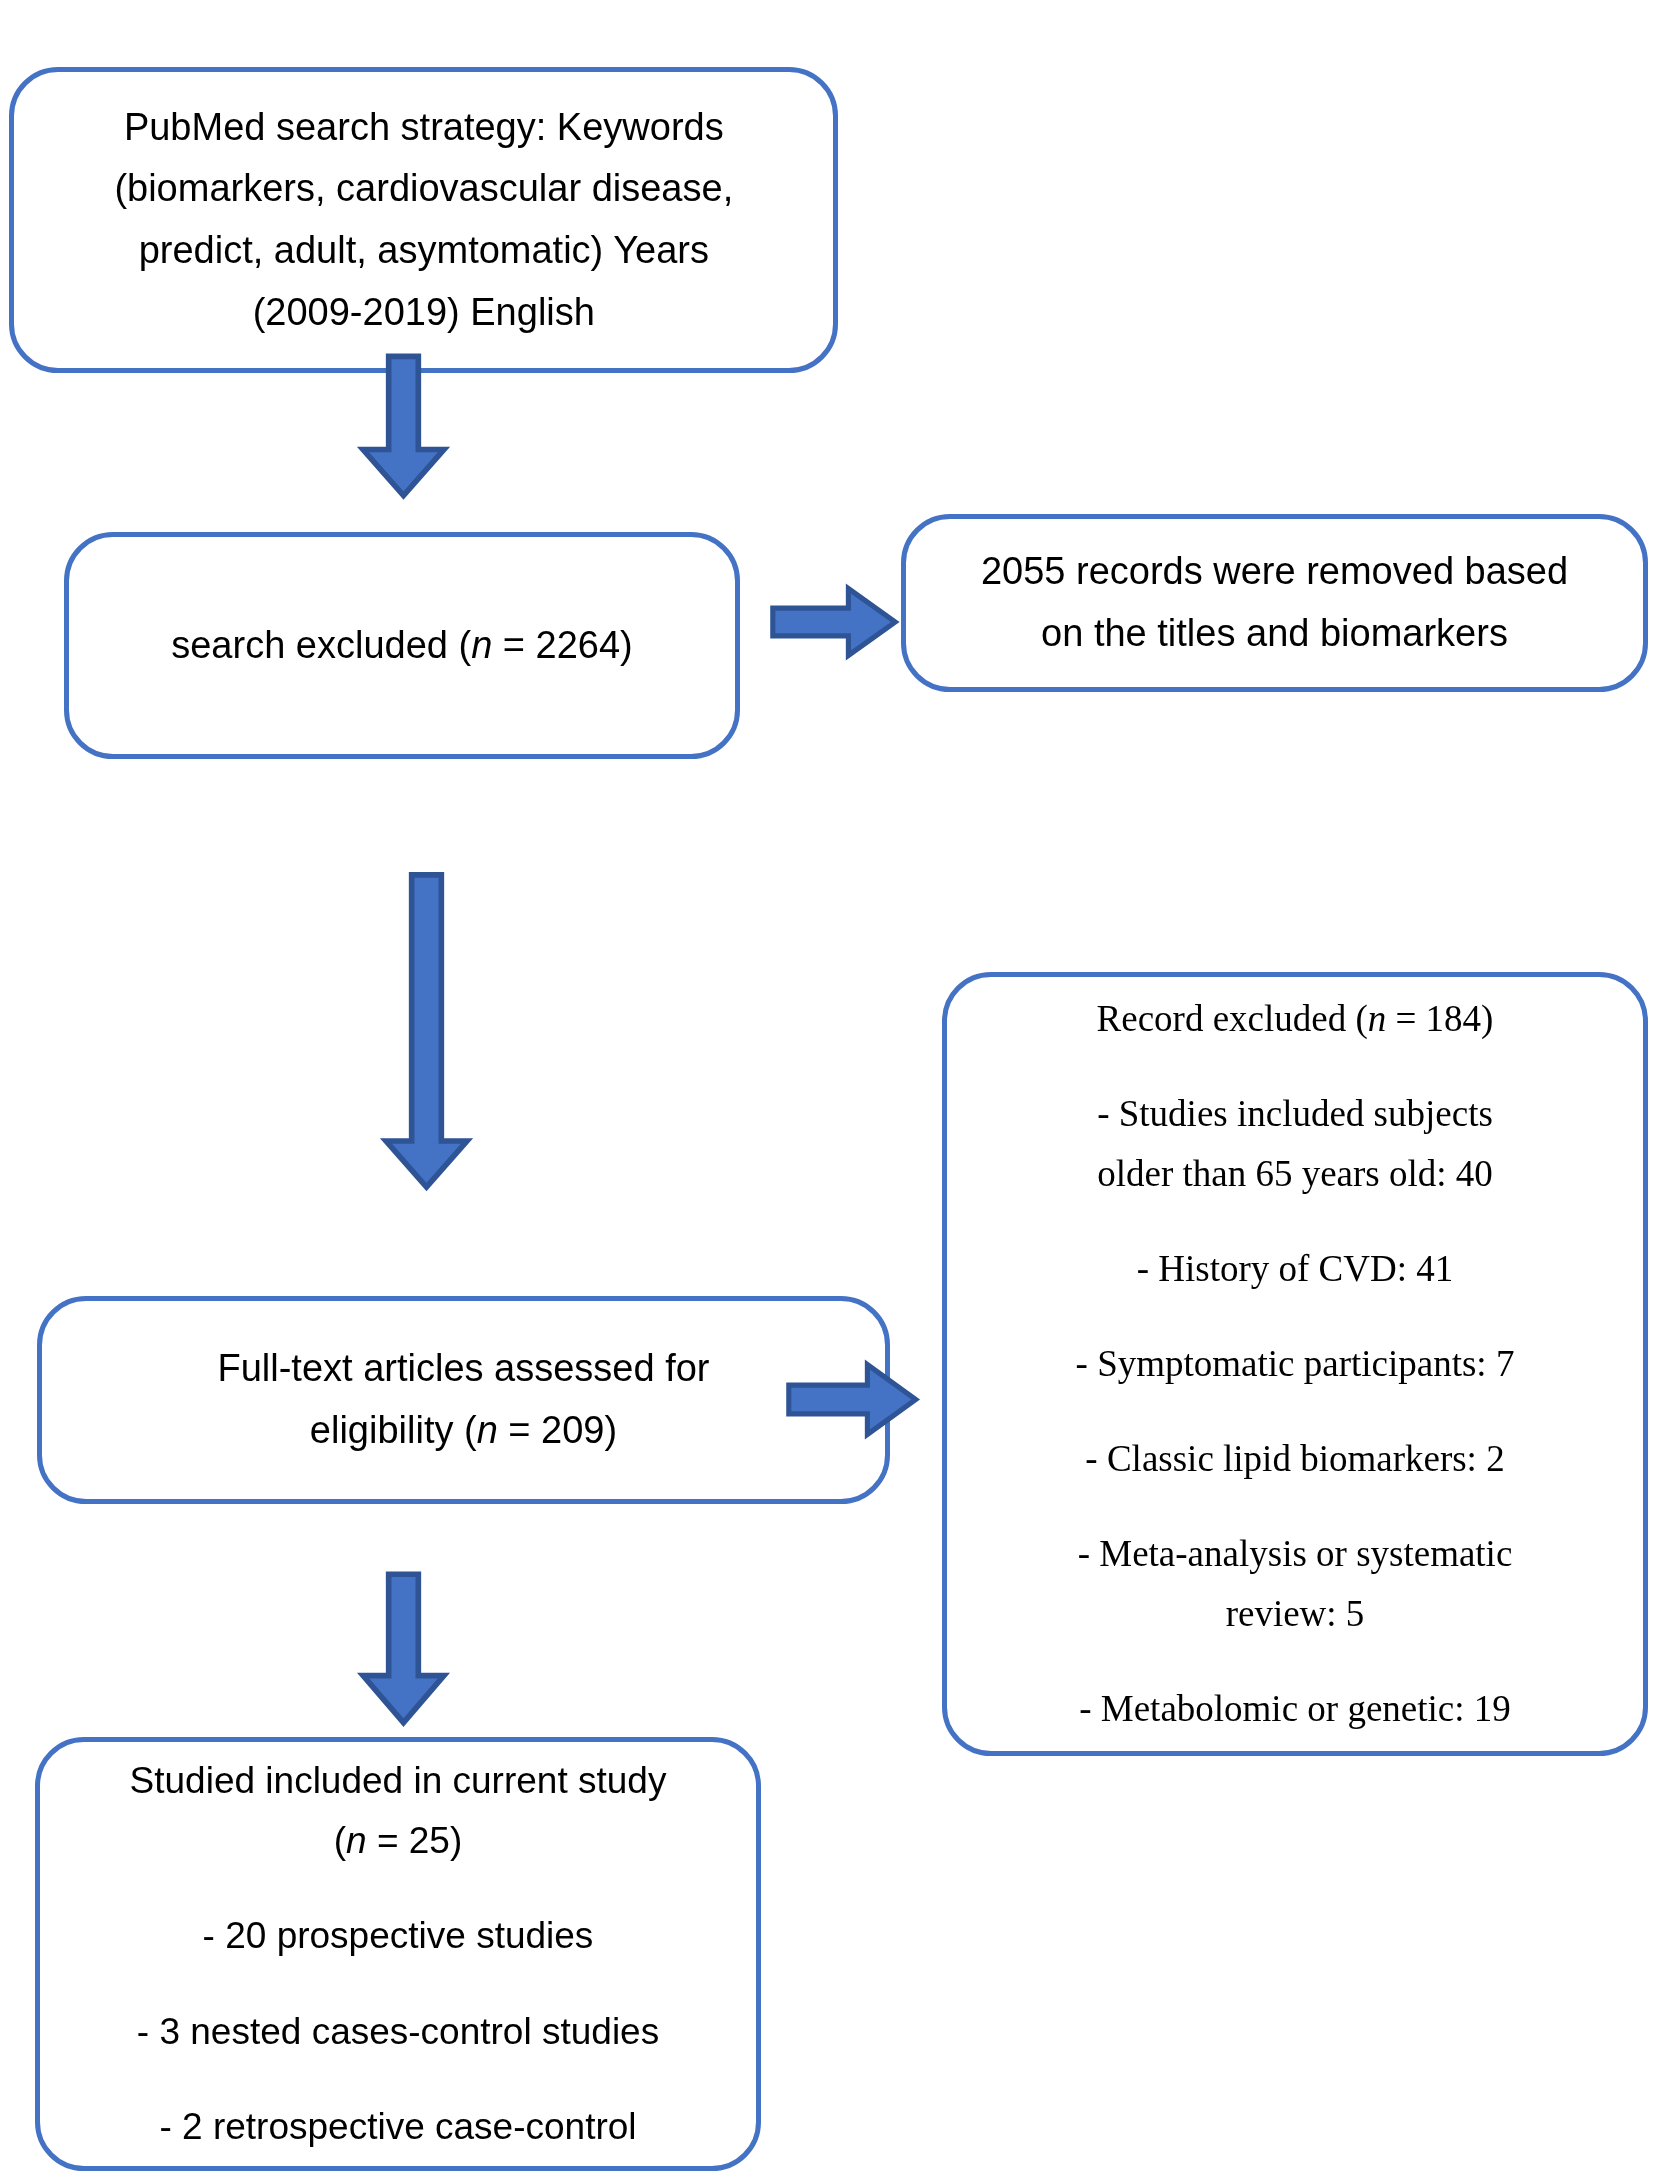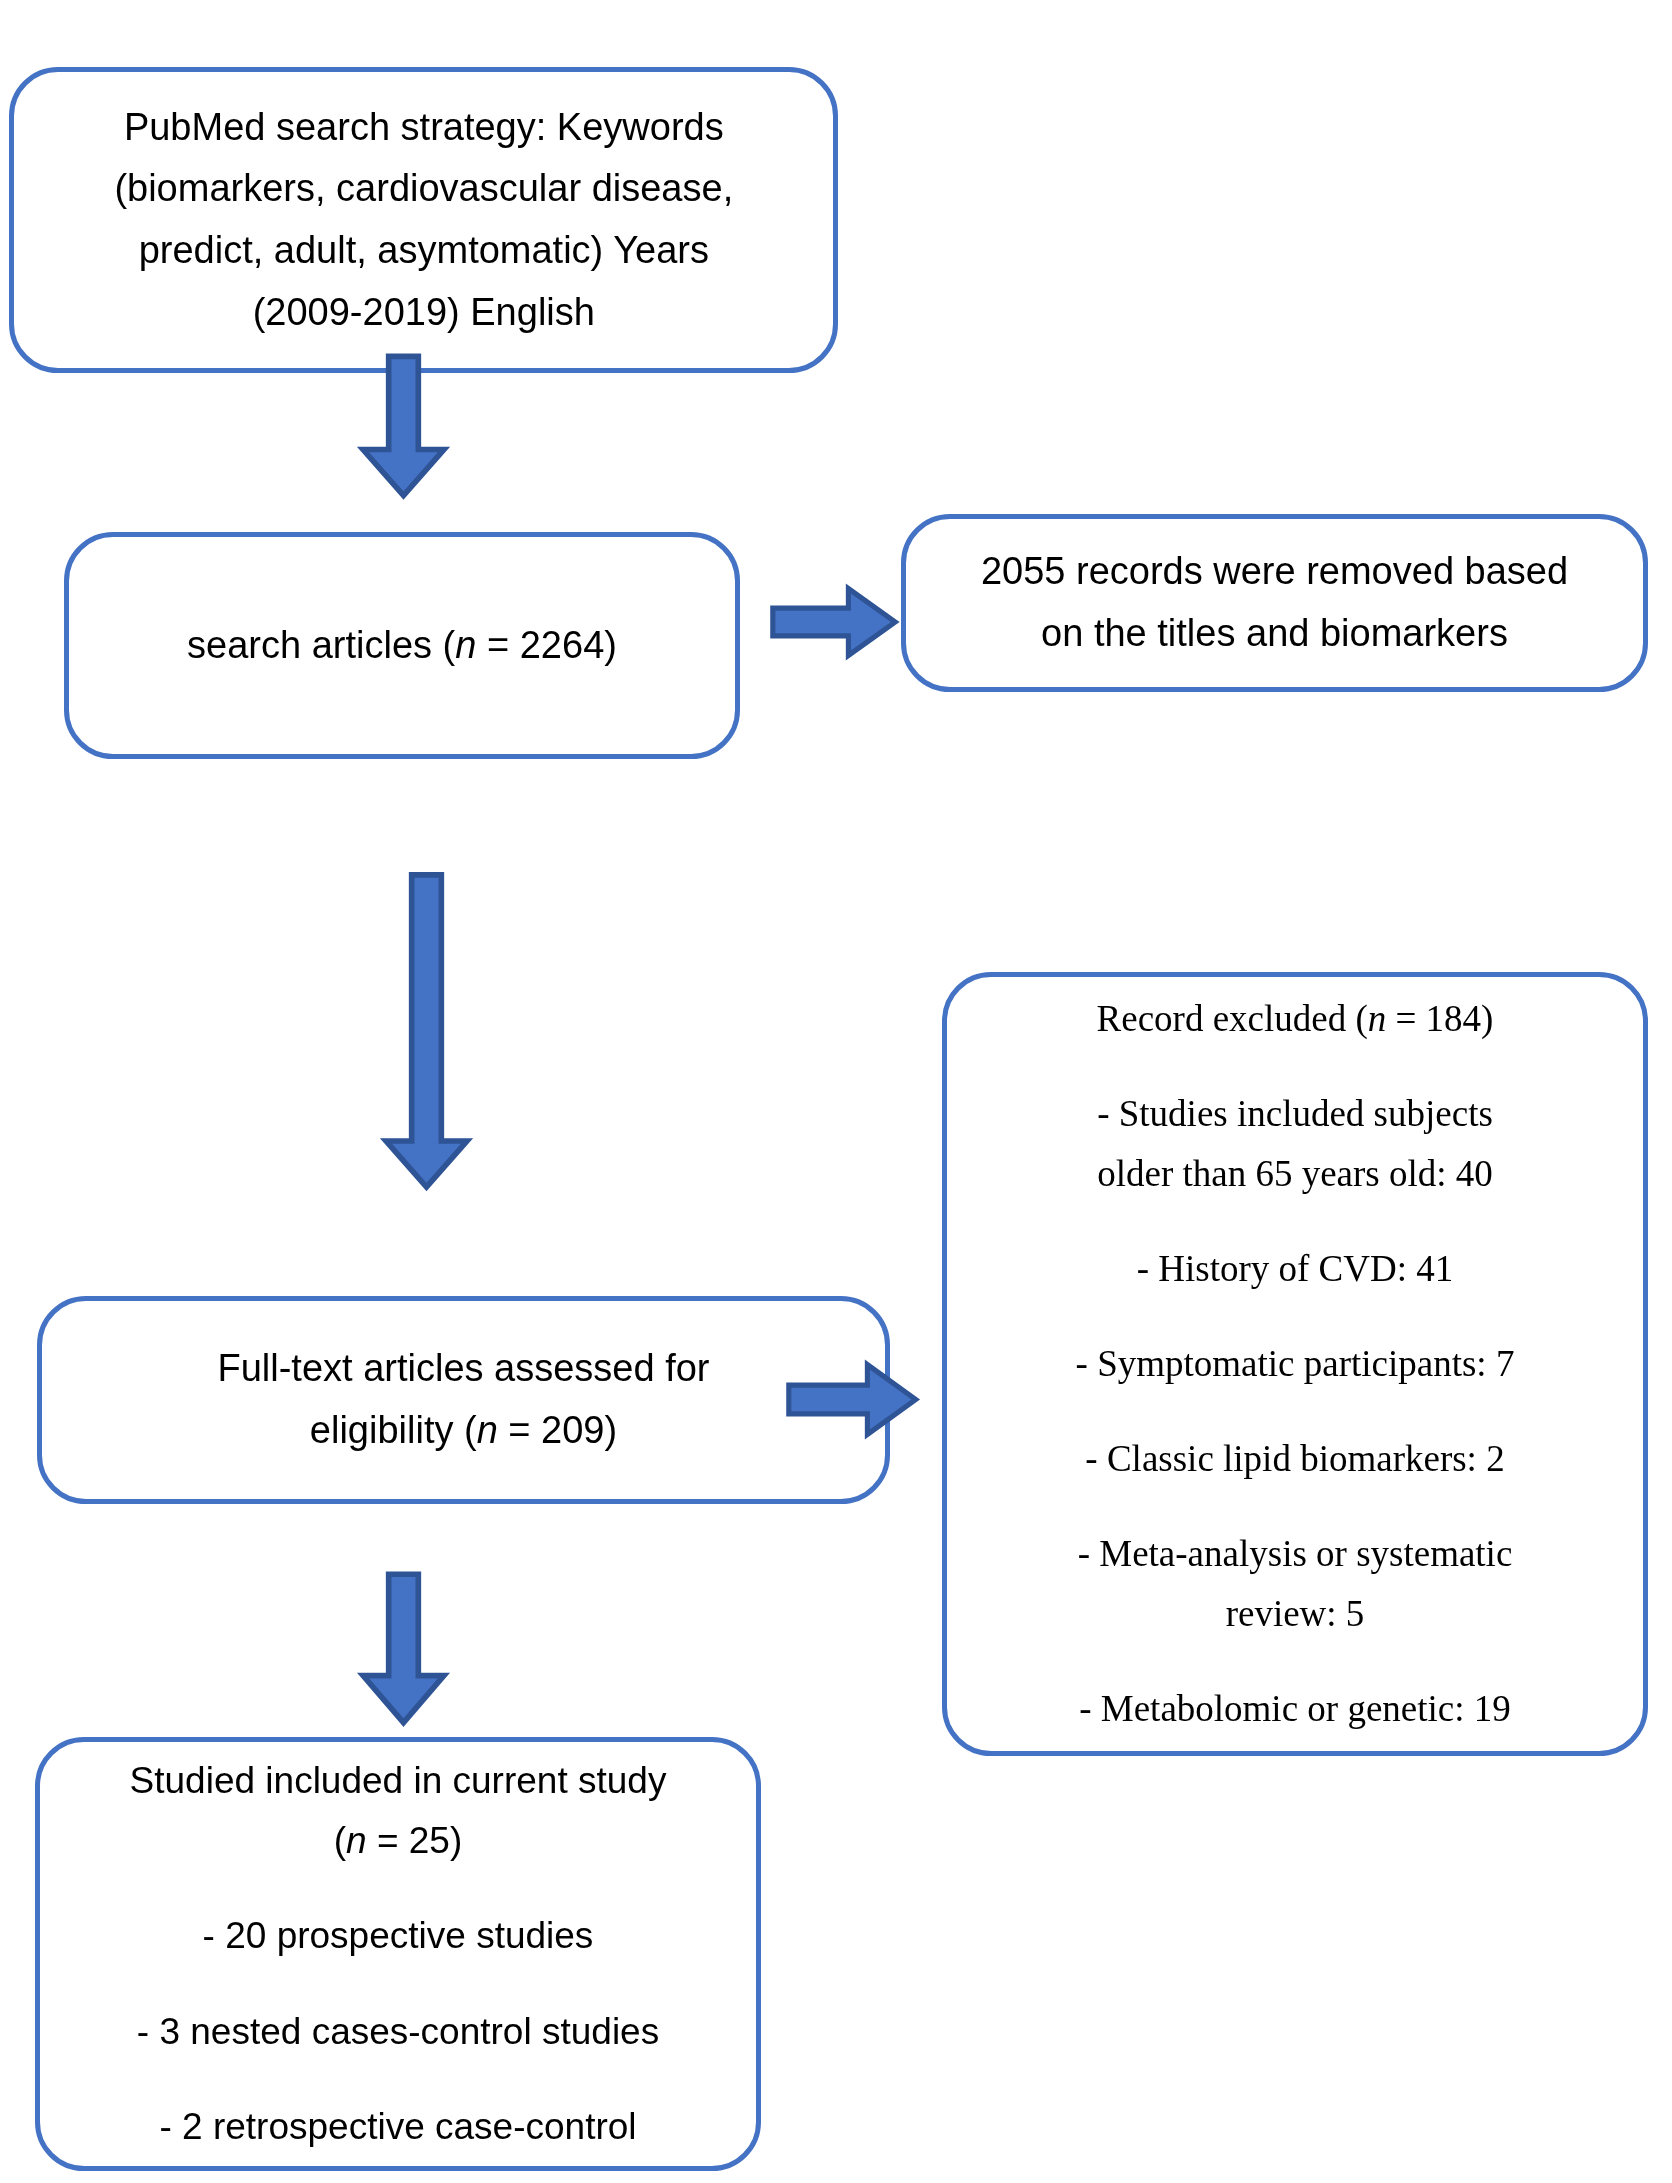--- a/index.html
+++ b/index.html
@@ -58,21 +58,21 @@
     <span class="line">(biomarkers, cardiovascular disease,</span>
     <span class="line">predict, adult, asymtomatic) Years</span>
     <span class="line">(2009-2019) English</span>
   </div>
 
   <svg class="arrow" style="left:360px; top:354px;" width="87" height="144" viewBox="0 0 170 280">
     <polygon points="56,4 114,4 114,186 164,186 85,276 6,186 56,186" fill="#4472C4" stroke="#2E5496" stroke-width="11" stroke-linejoin="miter"></polygon>
   </svg>
 
   <div class="node" style="left:64px; top:532px; width:676px; height:227px; font-size:38px; padding:0 31px;">
-    <span class="line"><span>search articles (</span><span class="ital">n</span><span> = 2264)</span></span>
+    <span class="line"><span>search excluded (</span><span class="ital">n</span><span> = 2264)</span></span>
   </div>
 
   <svg class="arrow" style="left:770px; top:586px;" width="128" height="72" viewBox="0 0 248 140">
     <polygon points="5,43 152,43 152,5 243,70 152,135 152,97 5,97" fill="#4472C4" stroke="#2E5496" stroke-width="10" stroke-linejoin="miter"></polygon>
   </svg>
 
   <div class="node" style="left:901px; top:514px; width:747px; height:178px; font-size:38px; padding:0 26px;">
     <span class="line">2055 records were removed based</span>
     <span class="line">on the titles and biomarkers</span>
   </div>

